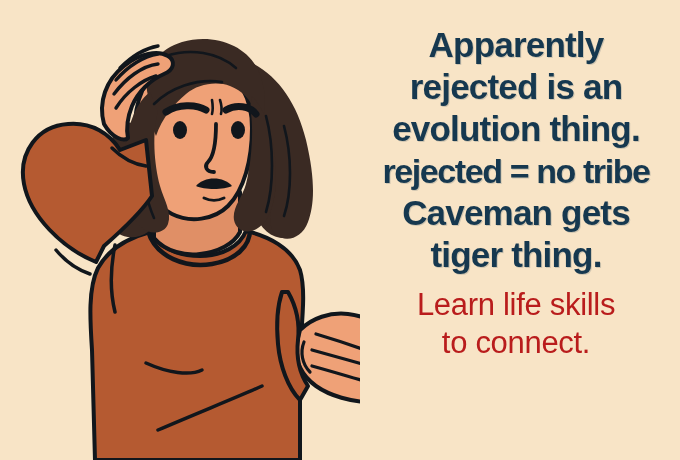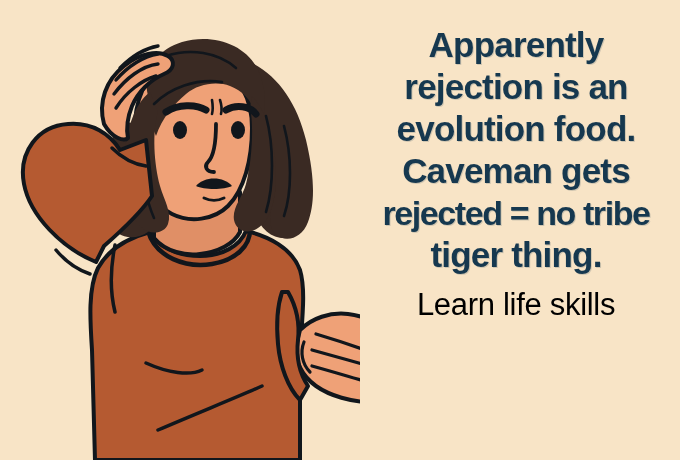--- a/index.html
+++ b/index.html
@@ -64,21 +64,21 @@
     display: block;
     white-space: nowrap;
   }
   .headline-line.tight {
     letter-spacing: -1.4px;
     font-size: 34px;
   }
   .subline-block {
     width: 100%;
     text-align: center;
-    color: #000000;
+    color: #b91c1c;
     font-weight: 400;
     font-size: 31px;
     line-height: 38px;
     letter-spacing: -0.3px;
     margin-top: 10px;
   }
   .subline-line {
     display: block;
     white-space: nowrap;
   }
@@ -242,26 +242,27 @@
                  C 276 322, 278 304, 282 292 Z" fill="#b55a31" stroke="#11161c" stroke-width="4" stroke-linejoin="round"></path>
 
       </g>
     </svg>
   </div>
 
   <div id="text-column">
 
     <div class="headline-block">
       <span class="headline-line">Apparently</span>
-      <span class="headline-line">rejection is an</span>
-      <span class="headline-line">evolution food.</span>
+      <span class="headline-line">rejected is an</span>
+      <span class="headline-line">evolution thing.</span>
+      <span class="headline-line tight">rejected = no tribe</span>
       <span class="headline-line">Caveman gets</span>
-      <span class="headline-line tight">rejected = no tribe</span>
       <span class="headline-line">tiger thing.</span>
     </div>
 
     <div class="subline-block">
       <span class="subline-line">Learn life skills</span>
+      <span class="subline-line">to connect.</span>
     </div>
 
   </div>
 
 </div>
 
 </body></html>

